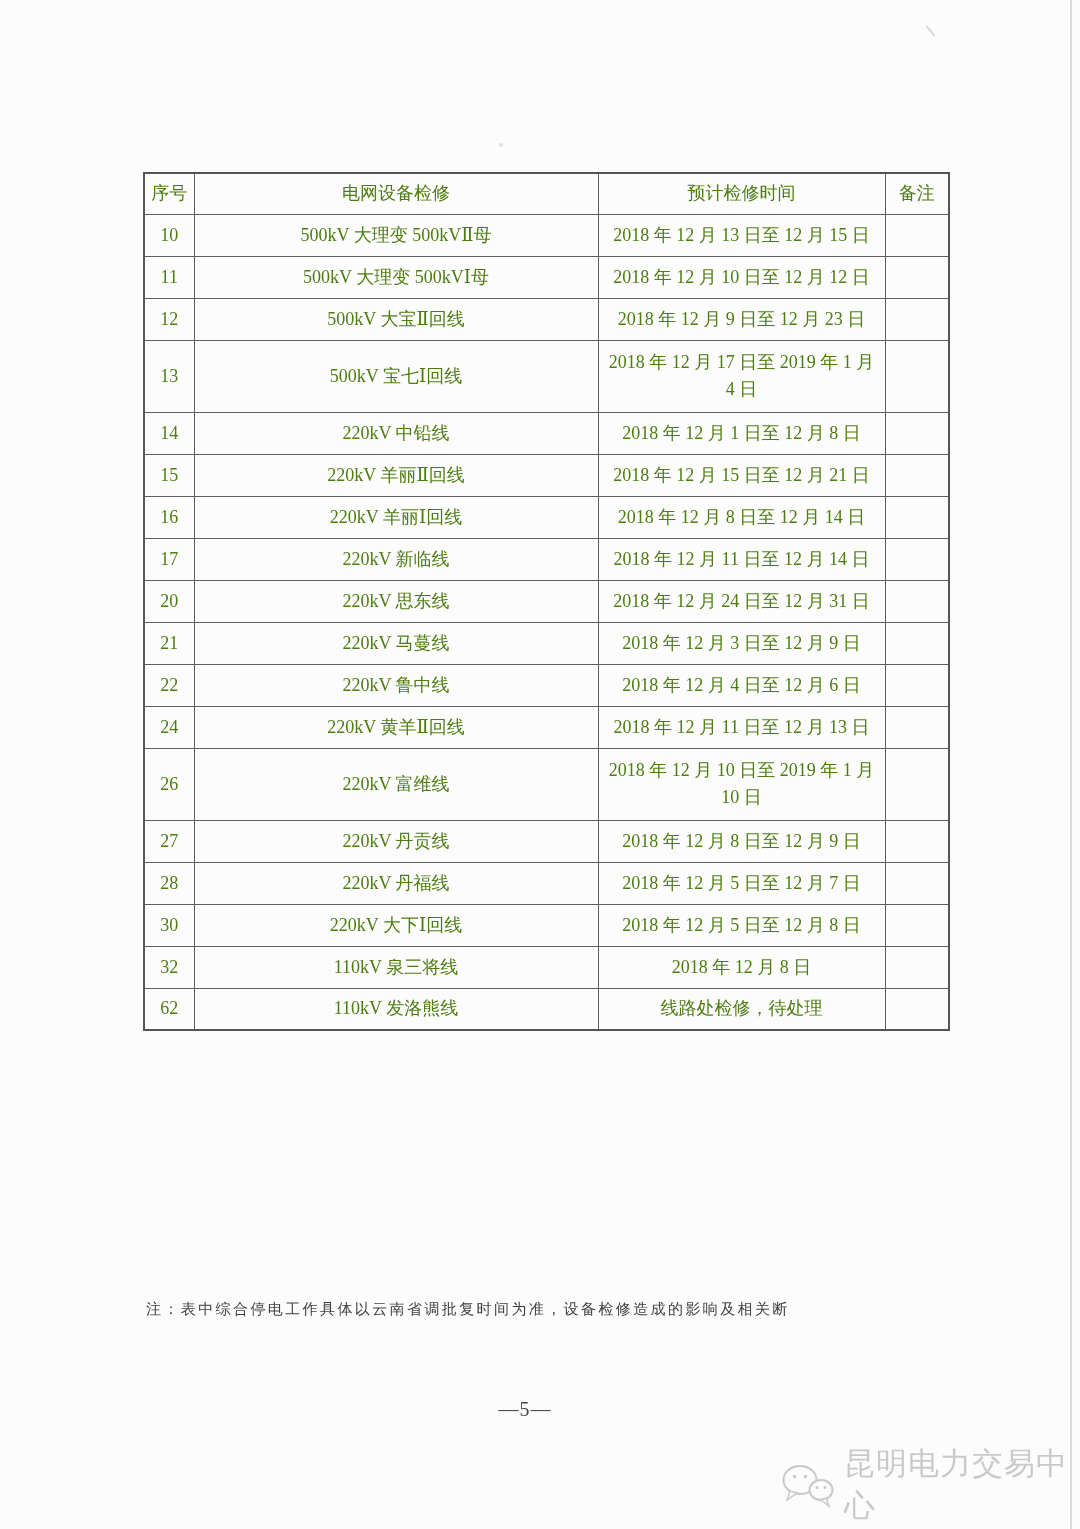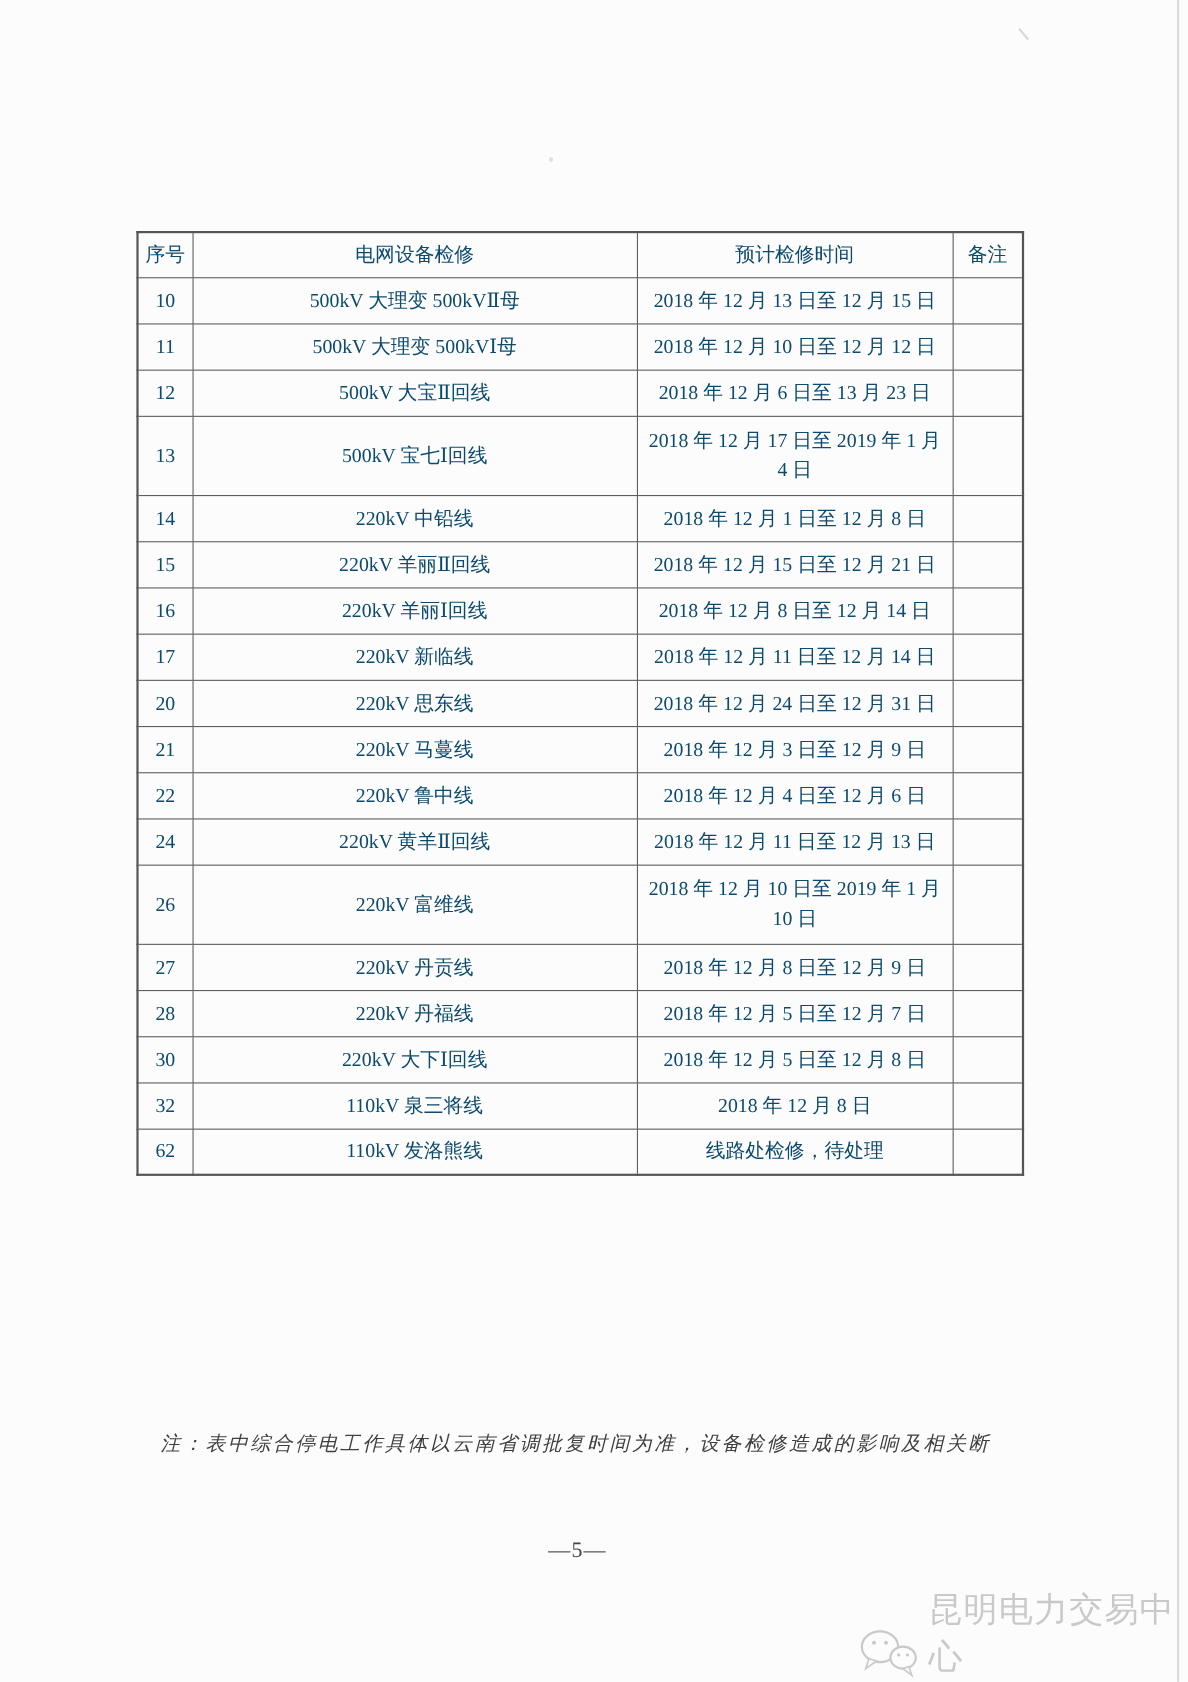--- a/index.html
+++ b/index.html
@@ -19,26 +19,25 @@
   .scan-dot{
     position:absolute;left:499px;top:143px;width:4px;height:4px;
     background:#e0e0e0;border-radius:50%;
   }
   .scan-slash{
     position:absolute;left:924px;top:30px;width:13px;height:2px;
     background:#d8d8d8;transform:rotate(50deg);
   }
   
   table.maintenance-table{
-    position:absolute;left:124px;top:172px;width:805px;
+    position:absolute;left:143px;top:172px;width:805px;
     border-collapse:collapse;
     table-layout:fixed;
     font-size:18px;
-    color:#0c4a6e;
-    margin-top:38px;
+    color:#4d7c0f;
   }
   table.maintenance-table th,
   table.maintenance-table td{
     border:1px solid #5e5e5e;
     text-align:center;
     vertical-align:middle;
     padding:2px 6px;
     line-height:1.5;
     font-weight:normal;
   }
@@ -46,33 +45,32 @@
   thead tr{height:41px;}
   tbody tr{height:42px;}
   tbody tr.tall{height:72px;}
   col.c-no{width:50px;}
   col.c-equip{width:404px;}
   col.c-time{width:287px;}
   col.c-remark{width:64px;}
   
   .footnote{
     position:absolute;left:146px;top:1300px;width:820px;
-    font-size:18px;letter-spacing:2.4px;color:#3f3f3f;
+    font-size:15px;letter-spacing:2.4px;color:#3f3f3f;
     white-space:nowrap;
-    font-style:italic;
   }
   
   .page-number{
     position:absolute;left:465px;top:1398px;width:120px;
     text-align:center;font-size:20px;color:#454545;letter-spacing:1px;
   }
   
   .watermark{
     position:absolute;left:780px;top:1443px;
-    display:flex;align-items:flex-end;gap:8px;
+    display:flex;align-items:center;gap:8px;
     color:#c9c9c9;
   }
   .watermark .wm-text{
     font-size:31px;letter-spacing:1px;
     color:#c9c9c9;
   }
   .watermark svg{display:block;}
 </style>
 </head>
 <body>
@@ -107,21 +105,21 @@
         </tr>
         <tr>
           <td>11</td>
           <td>500kV 大理变 500kVⅠ母</td>
           <td>2018 年 12 月 10 日至 12 月 12 日</td>
           <td></td>
         </tr>
         <tr>
           <td>12</td>
           <td>500kV 大宝Ⅱ回线</td>
-          <td>2018 年 12 月 6 日至 13 月 23 日</td>
+          <td>2018 年 12 月 9 日至 12 月 23 日</td>
           <td></td>
         </tr>
         <tr class="tall">
           <td>13</td>
           <td>500kV 宝七Ⅰ回线</td>
           <td>2018 年 12 月 17 日至 2019 年 1 月 4 日</td>
           <td></td>
         </tr>
         <tr>
           <td>14</td>

